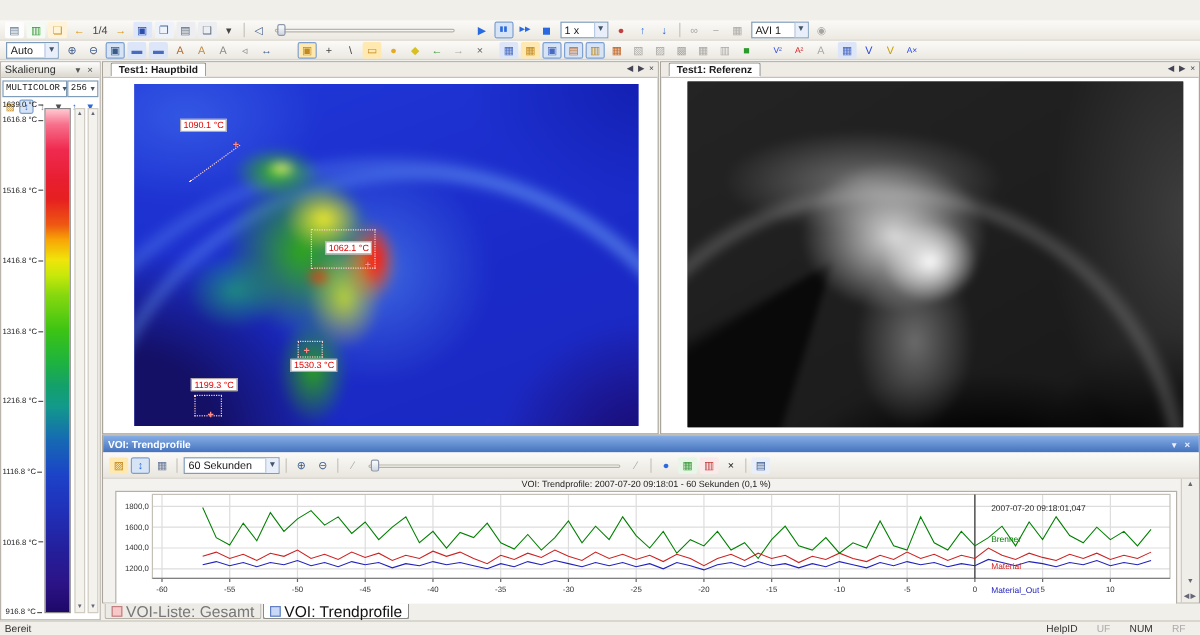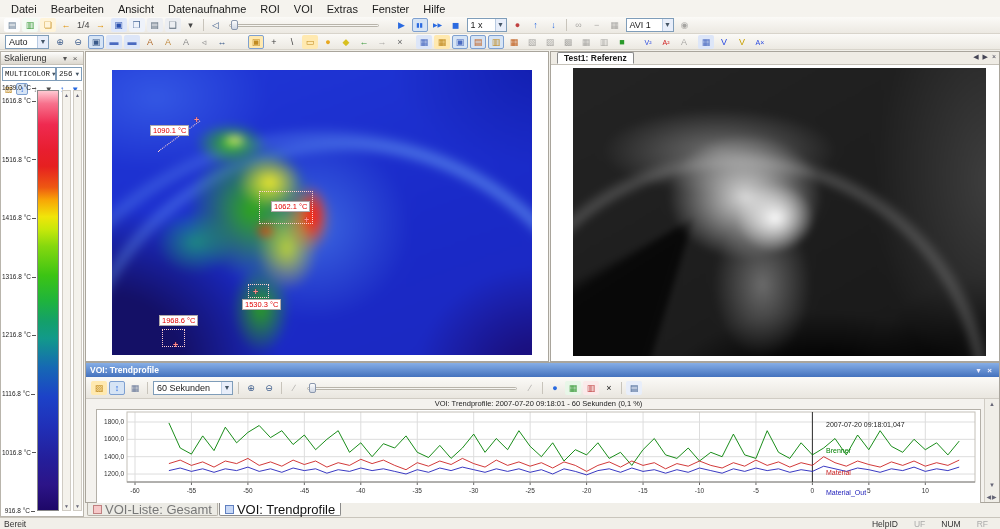--- a/index.html
+++ b/index.html
@@ -115,31 +115,20 @@
   .statusbar { position:absolute; left:0; top:517px; width:1000px; height:12px; background:#f1efe9; border-top:1px solid #c9c5bc; font-size:8.5px; color:#333; display:flex; align-items:center; padding:0 4px; }
   .statusbar .sp { flex:1; }
   .statusbar .cell { padding:0 8px; }
   .statusbar .dim { color:#aaa; }
 </style>
 </head>
 <body>
 
 <div class="app">
 
-  <div class="menubar" id="menubar">
-      <span class="menu-item">Datei</span>
-      <span class="menu-item">Bearbeiten</span>
-      <span class="menu-item">Ansicht</span>
-      <span class="menu-item">Datenaufnahme</span>
-      <span class="menu-item">ROI</span>
-      <span class="menu-item">VOI</span>
-      <span class="menu-item">Extras</span>
-      <span class="menu-item">Fenster</span>
-      <span class="menu-item">Hilfe</span>
-    </div>
 
   <div class="toolbar tb1" id="toolbar1">
       <span class="tb-ic" style="color: rgb(96, 120, 144); background: rgb(253, 253, 253);">▤</span>
       <span class="tb-ic" style="color: rgb(58, 154, 58); background: rgb(244, 251, 244);">▥</span>
       <span class="tb-ic" style="color: rgb(200, 144, 32); background: rgb(255, 244, 218);">❏</span>
       <span class="tb-ic" style="color: rgb(224, 144, 0);">←</span>
       <span class="tb-label">1/4</span>
       <span class="tb-ic" style="color: rgb(224, 144, 0);">→</span>
       <span class="tb-ic" style="color: rgb(42, 79, 174); background: rgb(223, 232, 251);">▣</span>
       <span class="tb-ic" style="color: rgb(74, 106, 154); background: rgb(238, 242, 250);">❐</span>
@@ -266,36 +255,44 @@
         <span class="up">▲</span>
         <span class="dn">▼</span>
       </div>
     <div class="spincol" style="left:72px">
         <span class="up">▲</span>
         <span class="dn">▼</span>
       </div>
   </div>
 
   <div class="img-panel main-panel">
+    <div class="tabstrip">
+      <div class="tab-active">Test1: Hauptbild</div>
+      <div class="strip-ctrl">
+        <span>◀</span>
+        <span>▶</span>
+        <span>×</span>
+      </div>
+    </div>
     <div class="thermal-img">
       <div class="thermal-art"></div>
 
       <div class="anno-line" style="left:46px;top:81px;width:52px;transform:rotate(-36deg)"></div>
-      <div class="anno-label" style="left:38px;top:55px">1090.1 °C</div>
+      <div class="anno-label" style="left:38px;top:29px">1090.1 °C</div>
       <div class="anno-cross" style="left:82px;top:46px">+</div>
 
       <div class="anno-rect" style="left:147px;top:121px;width:54px;height:33px"></div>
       <div class="anno-label" style="left:159px;top:131px">1062.1 °C</div>
       <div class="anno-cross" style="left:192px;top:146px">+</div>
 
       <div class="anno-rect" style="left:136px;top:214px;width:21px;height:14px"></div>
       <div class="anno-cross" style="left:141px;top:218px">+</div>
       <div class="anno-label" style="left:130px;top:229px">1530.3 °C</div>
 
-      <div class="anno-label" style="left:47px;top:245px">1968.6 °C</div>
+      <div class="anno-label" style="left:47px;top:245px">1199.3 °C</div>
       <div class="anno-rect" style="left:50px;top:259px;width:23px;height:18px"></div>
       <div class="anno-cross" style="left:61px;top:271px">+</div>
     </div>
   </div>
 
   <div class="img-panel ref-panel">
     <div class="tabstrip">
       <div class="tab-active">Test1: Referenz</div>
       <div class="strip-ctrl">
         <span>◀</span>

